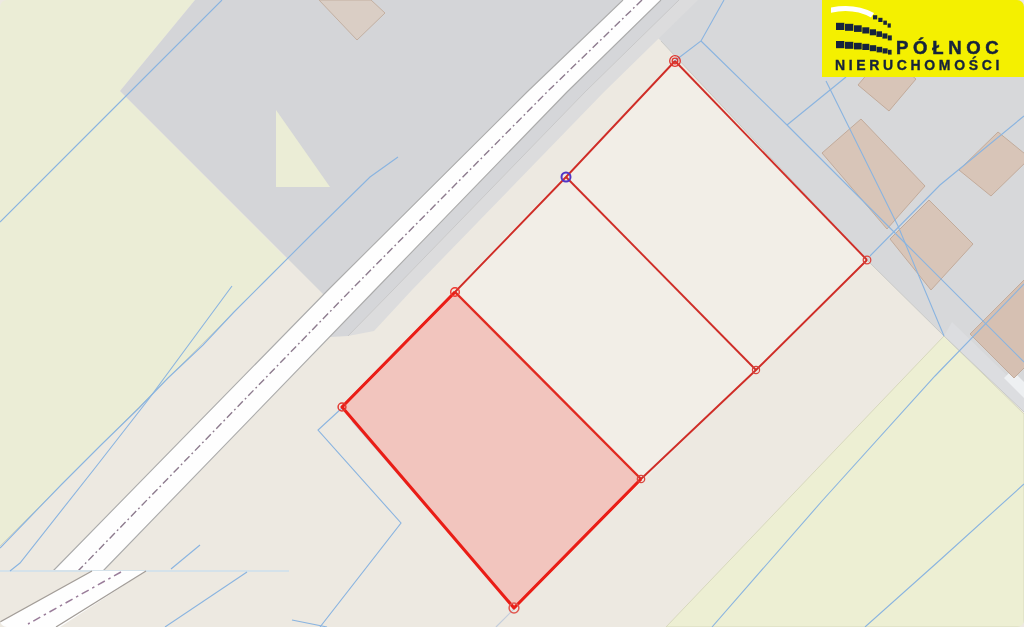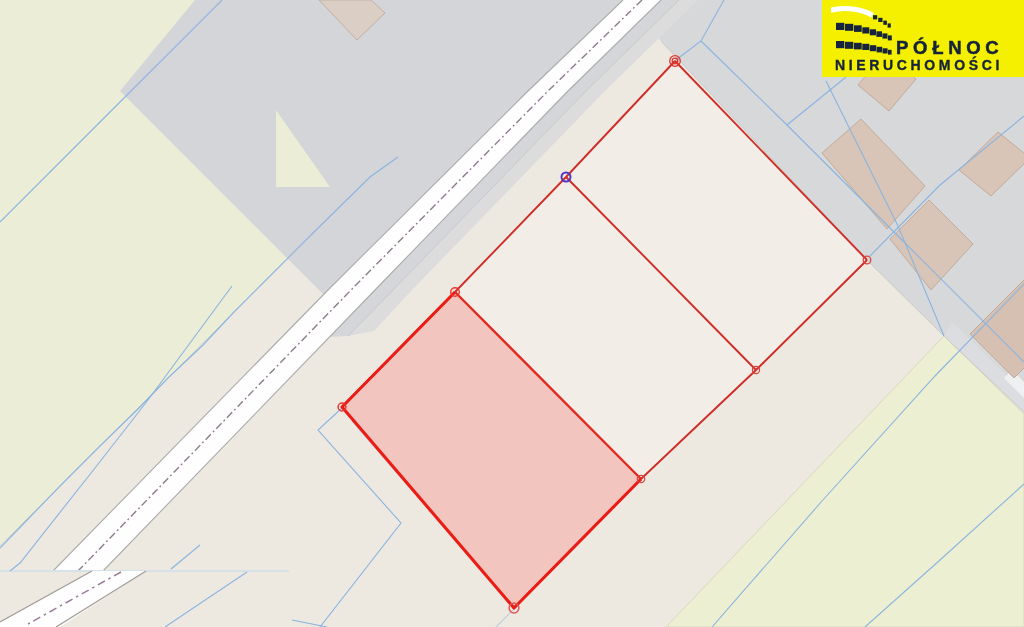--- a/index.html
+++ b/index.html
@@ -1,16 +1,16 @@
 <!DOCTYPE html>
 <html><head>
 <meta charset="utf-8">
 <style>
   html,body{margin:0;padding:0;background:#ede9e1;}
-  #map{position:relative;width:1024px;height:627px;overflow:hidden;font-family:"Liberation Sans", sans-serif;}
+  #map{position:relative;width:1024px;height:627px;overflow:hidden;font-family:"Liberation Sans", sans-serif;border-radius:7px;}
 </style>
 </head>
 <body>
 
 <div id="map">
 <svg width="1024" height="627" viewBox="0 0 1024 627">
 
   <rect x="0" y="0" width="1024" height="627" fill="#ede9e1"></rect>
 
   <polygon points="0,0 195,0 120,91 287,259 0,546" fill="#ebedd6"></polygon>

